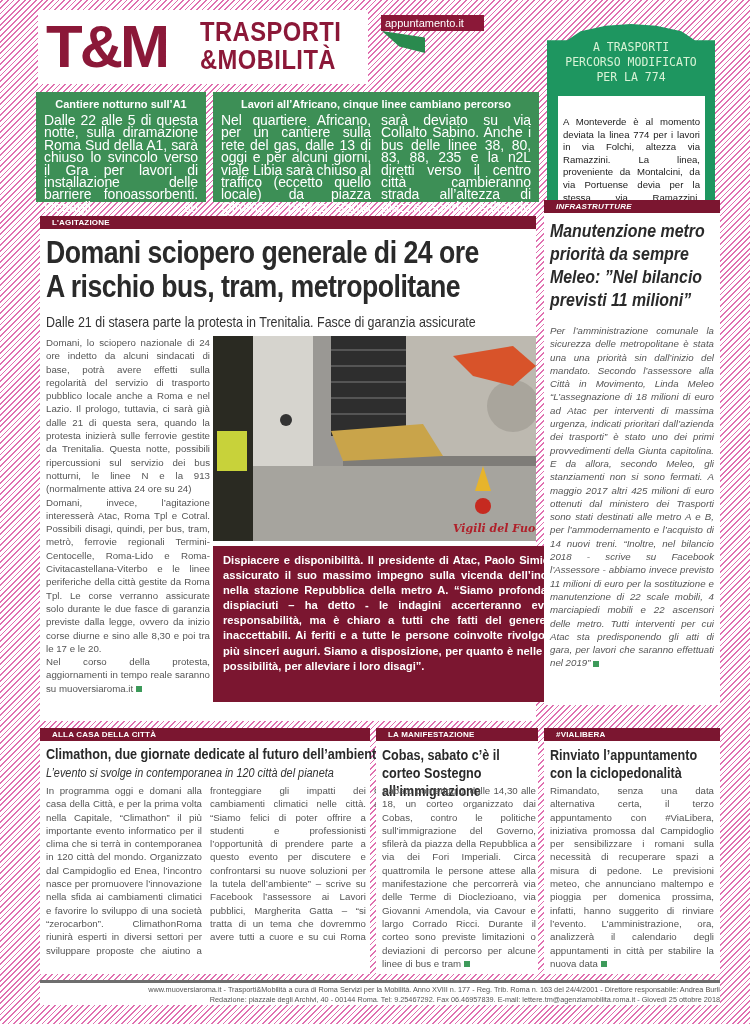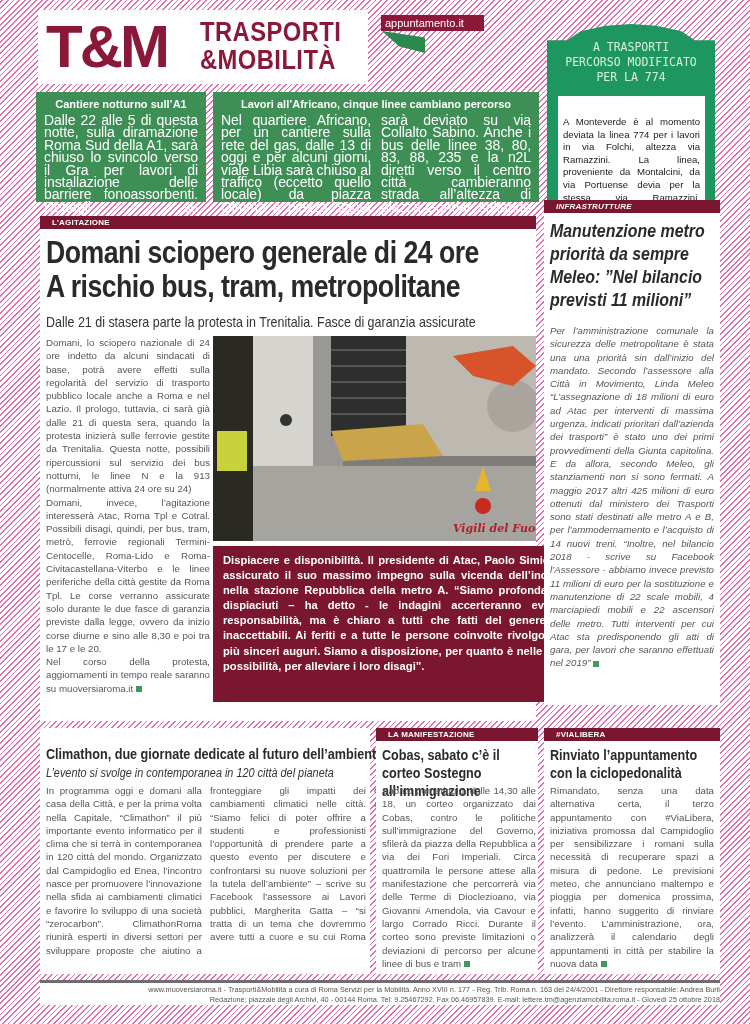--- a/index.html
+++ b/index.html
@@ -133,20 +133,21 @@
   <div id="quote-box" class="abs">Dispiacere e disponibilità. Il presidente di Atac, Paolo Simioni, ha assicurato il suo massimo impegno sulla vicenda dell’incidente nella stazione Repubblica della metro A. “Siamo profondamente dispiaciuti – ha detto - le indagini accerteranno eventuali responsabilità, ma è chiaro a tutti che fatti del genere sono inaccettabili. Ai feriti e a tutte le persone coinvolte rivolgo i miei più sinceri auguri. Siamo a disposizione, per quanto è nelle nostre possibilità, per alleviare i loro disagi”.</div>
 </div>
 
 <div id="infra-panel" class="abs panel">
   <div class="sec-bar">INFRASTRUTTURE</div>
   <div id="infra-head" class="abs">Manutenzione metro priorità da sempre Meleo: ”Nel bilancio previsti 11 milioni”</div>
   <div id="infra-body" class="abs body-text"><span>Per l’amministrazione comunale la sicurezza delle metropolitane è stata una una priorità sin dall’inizio del mandato. Secondo l’assessore alla Città in Movimento, Linda Meleo “L’assegnazione di 18 milioni di euro ad Atac per interventi di massima urgenza, indicati prioritari dall’azienda dei trasporti” è stato uno dei primi provvedimenti della Giunta capitolina. E da allora, secondo Meleo, gli stanziamenti non si sono fermati. A maggio 2017 altri 425 milioni di euro ottenuti dal ministero dei Trasporti sono stati destinati alle metro A e B, per l’ammodernamento e l’acquisto di 14 nuovi treni. “Inoltre, nel bilancio 2018 - scrive su Facebook l’Assessore - abbiamo invece previsto 11 milioni di euro per la sostituzione e manutenzione di 22 scale mobili, 4 marciapiedi mobili e 22 ascensori delle metro. Tutti interventi per cui Atac sta predisponendo gli atti di gara, per lavori che saranno effettuati nel 2019”</span><span class="end-sq"></span></div>
 </div>
 
 <div id="clim-panel" class="abs panel">
+  <div class="sec-bar">ALLA CASA DELLA CITTÀ</div>
   <div id="clim-head" class="abs">Climathon, due giornate dedicate al futuro dell’ambiente</div>
   <div id="clim-sub" class="abs">L’evento si svolge in contemporanea in 120 città del pianeta</div>
   <div id="clim-body" class="abs body-text"><span>In programma oggi e domani alla casa della Città, e per la prima volta nella Capitale, “Climathon” il più importante evento informatico per il clima che si terrà in contemporanea in 120 città del mondo. Organizzato dal Campidoglio ed Enea, l’incontro nasce per promuovere l’innovazione nella sfida ai cambiamenti climatici e favorire lo sviluppo di una società “zerocarbon”. ClimathonRoma riunirà esperti in diversi settori per sviluppare proposte che aiutino a fronteggiare gli impatti dei cambiamenti climatici nelle città. “Siamo felici di poter offrire a studenti e professionisti l’opportunità di prendere parte a questo evento per discutere e confrontarsi su nuove soluzioni per la tutela dell’ambiente” – scrive su Facebook l’assessore ai Lavori pubblici, Margherita Gatta – “si tratta di un tema che dovremmo avere tutti a cuore e su cui Roma Capitale sta investendo risorse e azioni”</span><span class="end-sq"></span></div>
 </div>
 
 <div id="cobas-panel" class="abs panel">
   <div class="sec-bar">LA MANIFESTAZIONE</div>
   <div id="cobas-head" class="abs">Cobas, sabato c’è il corteo Sostegno all’immigrazione</div>
   <div id="cobas-body" class="abs body-text"><span>Sabato pomeriggio, dalle 14,30 alle 18, un corteo organizzato dai Cobas, contro le politiche sull’immigrazione del Governo, sfilerà da piazza della Repubblica a via dei Fori Imperiali. Circa quattromila le persone attese alla manifestazione che percorrerà via delle Terme di Dioclezioano, via Giovanni Amendola, via Cavour e largo Corrado Ricci. Durante il corteo sono previste limitazioni o deviazioni di percorso per alcune linee di bus e tram</span><span class="end-sq"></span></div>
 </div>

